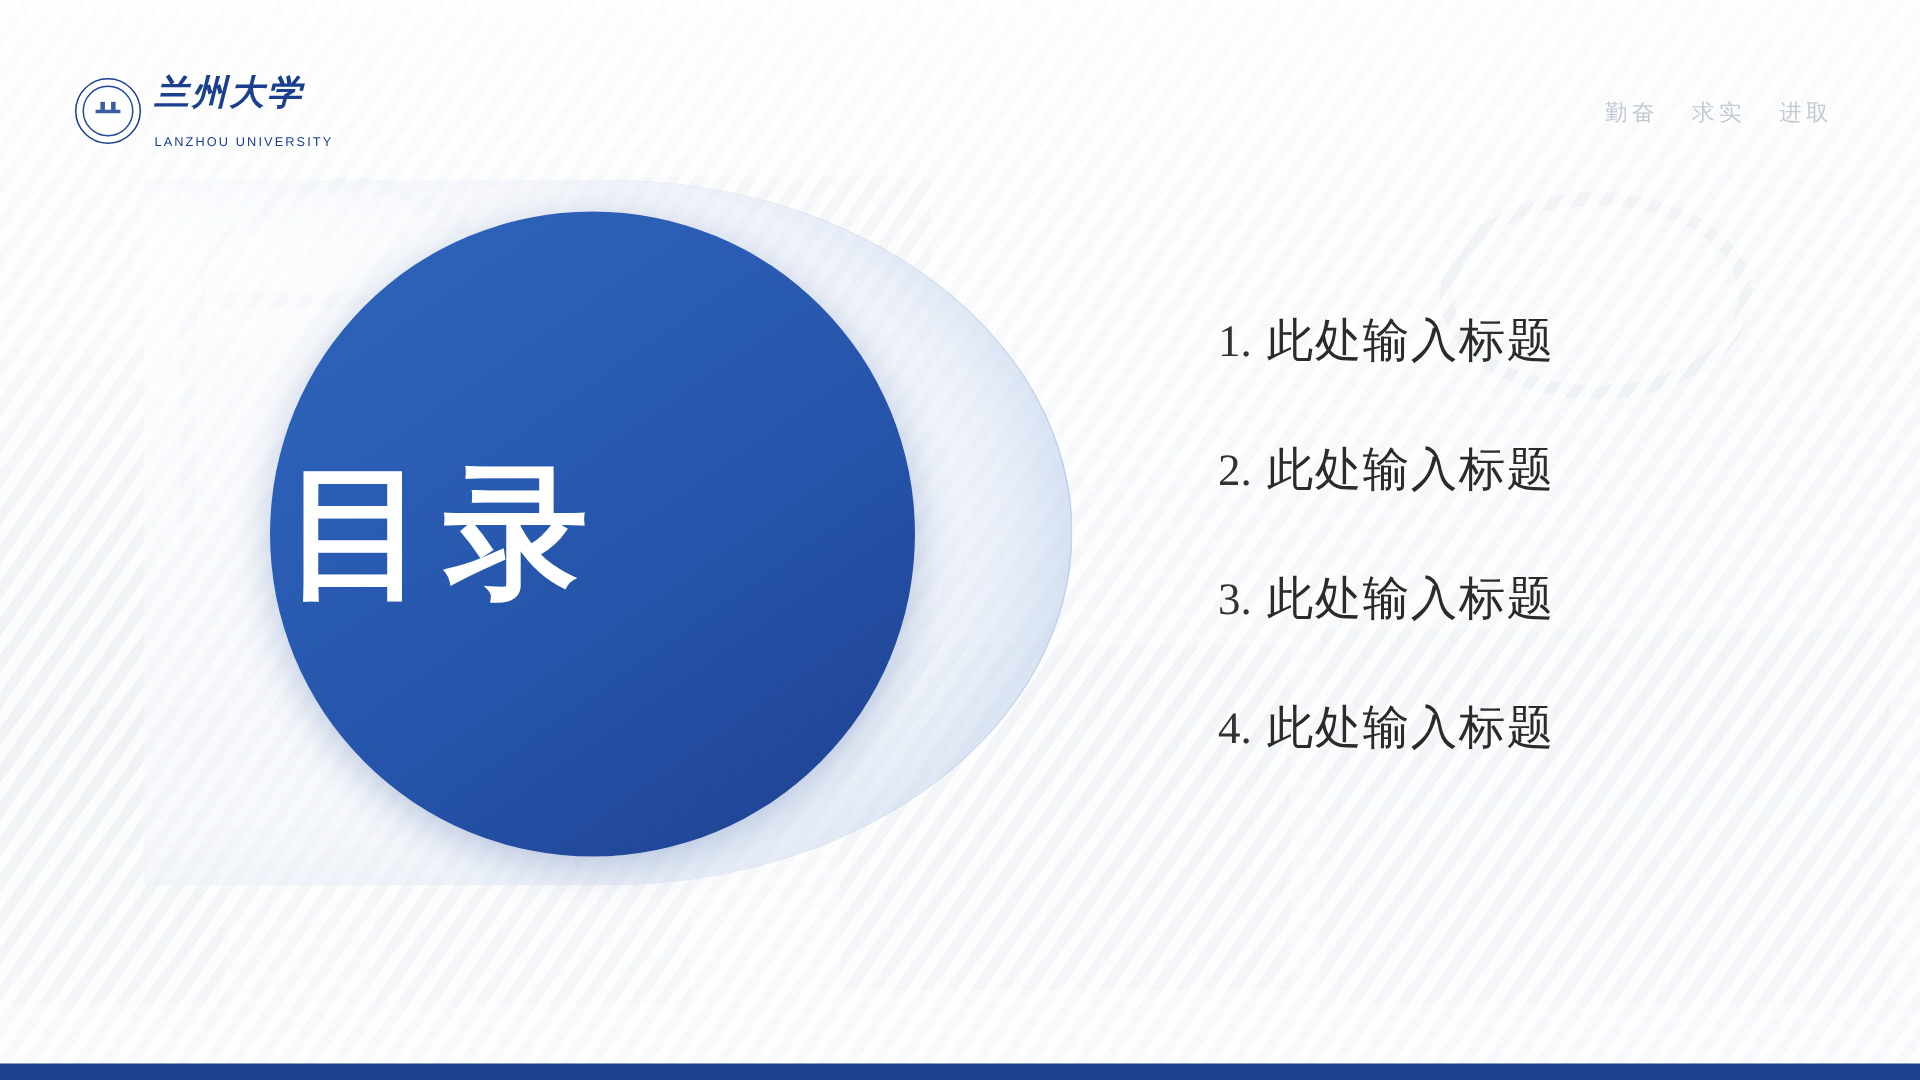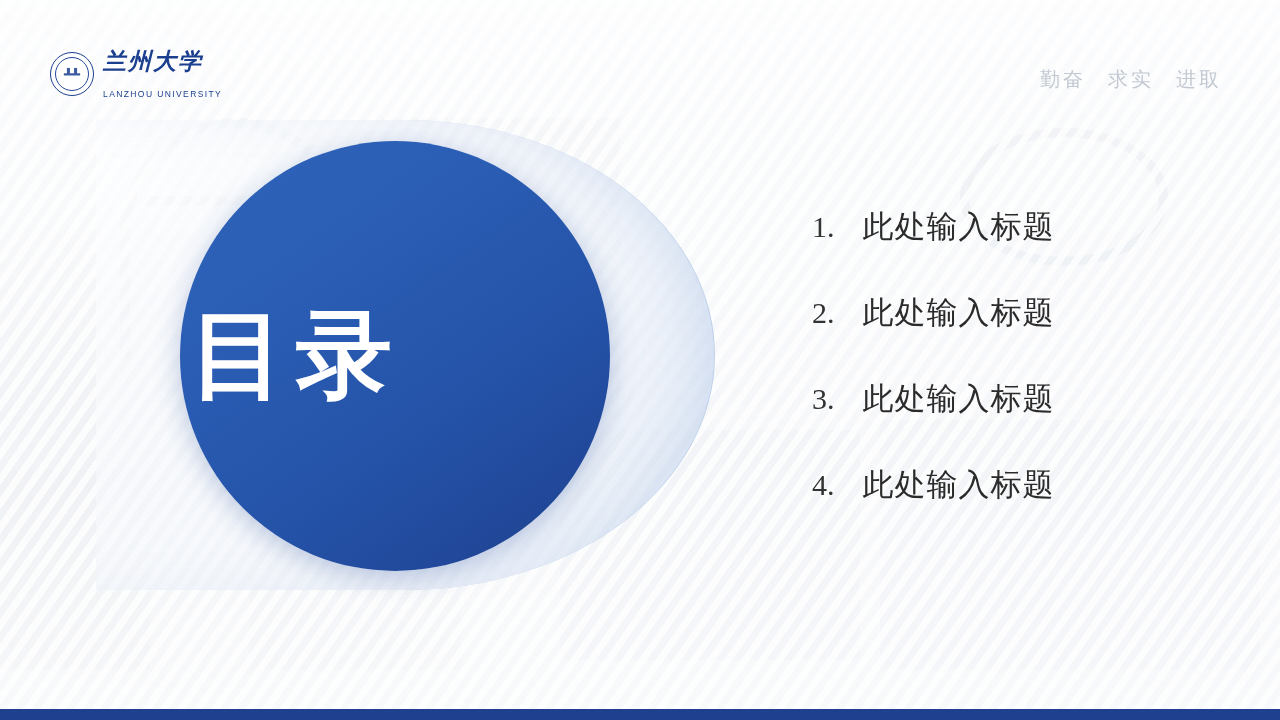--- a/index.html
+++ b/index.html
@@ -130,21 +130,21 @@
     font-family: Liberation Sans, sans-serif;
   }
 
   .motto {
     position: absolute;
     right: 58px;
     top: 66px;
     display: flex;
     gap: 22px;
     font-family: "Liberation Serif", serif;
-    font-size: 20px;
+    font-size: 15px;
     color: #c3c9d2;
     letter-spacing: 3px;
   }
   .motto span { white-space: nowrap; }
 
   
   .lens {
     position: absolute;
     left: 96px;
     top: 120px;
@@ -206,21 +206,20 @@
   }
   .list-num {
     font-family: "Liberation Serif", serif;
     font-size: 30px;
     color: #333333;
   }
   .list-label {
     font-size: 31px;
     color: #2b2b2b;
     letter-spacing: 1px;
-    margin-left: 18px;
   }
 
   
   .bottom-bar {
     position: absolute;
     left: 0;
     bottom: 0;
     width: 1280px;
     height: 11px;
     background: #1f3f8f;

